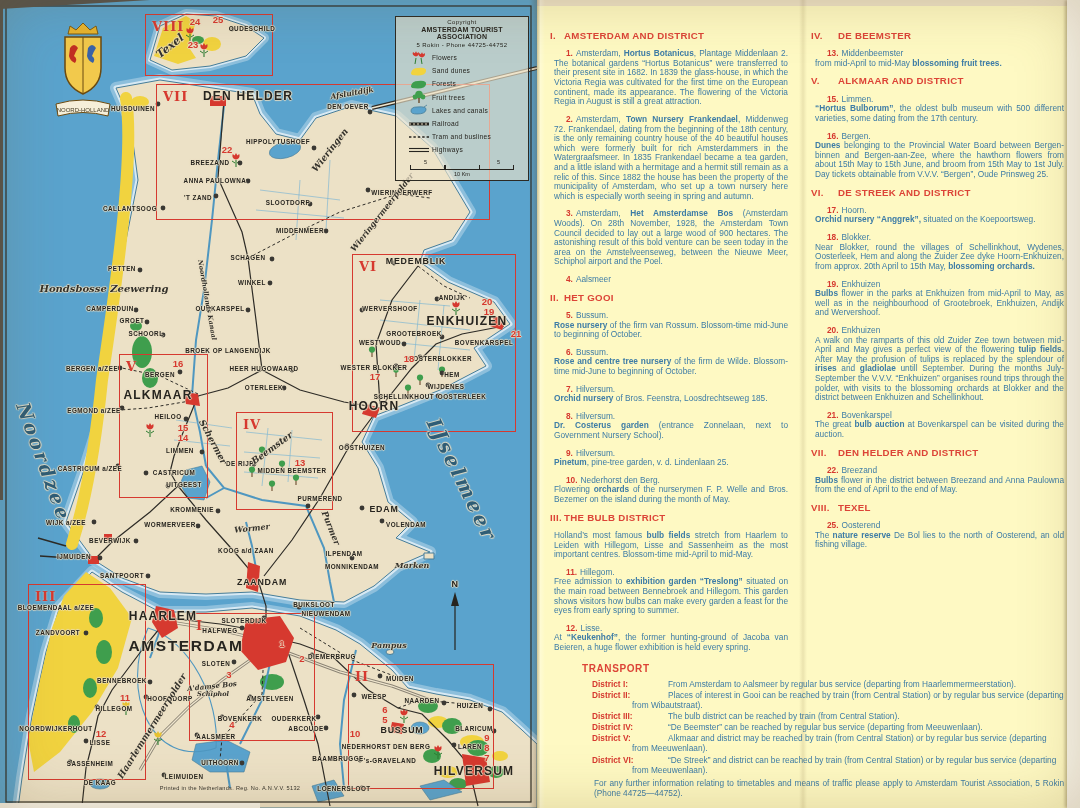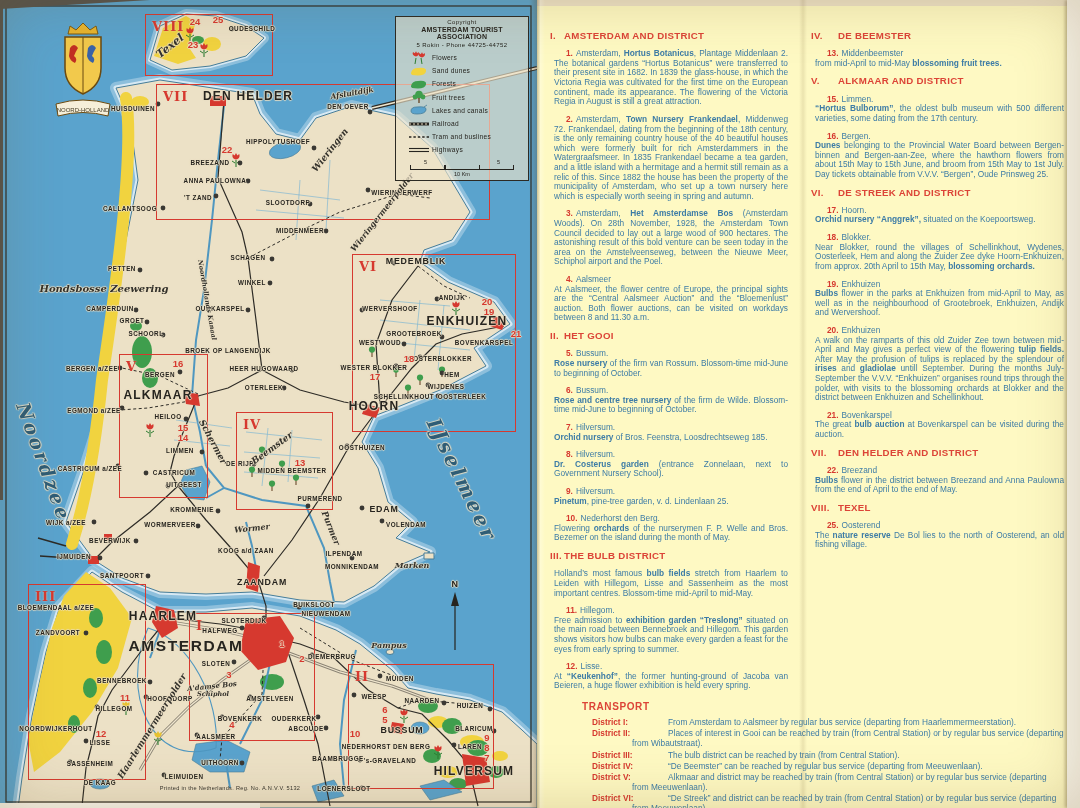--- a/index.html
+++ b/index.html
@@ -601,21 +601,21 @@
   </div>
 
   <div class="panel">
     <div class="panel-inner">
       <div class="cols">
         <div class="col col1" id="col-1">
             <div class="sec-h"><span class="rn">I.</span><span>AMSTERDAM AND DISTRICT</span></div>
             <p class="item"><span class="num">1.</span><span>Amsterdam, </span><span class="b">Hortus Botanicus</span><span>, Plantage Middenlaan 2. The botanical gardens “Hortus Botanicus” were transferred to their present site in 1682. In 1839 the glass-house, in which the Victoria Regia was cultivated for the first time on the European continent, made its appearance. The flowering of the Victoria Regia in August is still a great attraction.</span></p>
             <p class="item"><span class="num">2.</span><span>Amsterdam, </span><span class="b">Town Nursery Frankendael</span><span>, Middenweg 72. Frankendael, dating from the beginning of the 18th century, is the only remaining country house of the 40 beautiful houses which were formerly built for rich Amsterdammers in the Watergraafsmeer. In 1835 Frankendael became a tea garden, and a little island with a hermitage and a hermit still remain as a relic of this. Since 1882 the house has been the property of the municipality of Amsterdam, who set up a town nursery here which is especially worth seeing in spring and autumn.</span></p>
             <p class="item"><span class="num">3.</span><span>Amsterdam, </span><span class="b">Het Amsterdamse Bos</span><span> (Amsterdam Woods). On 28th November, 1928, the Amsterdam Town Council decided to lay out a large wood of 900 hectares. The astonishing result of this bold venture can be seen today in the area on the Amstelveenseweg, between the Nieuwe Meer, Schiphol airport and the Poel.</span></p>
-            <p class="item"><span class="num">4.</span><span>Aalsmeer</span><br><span>At Aalsmeer, the flower centre of Europe, the principal sights are the “Central Aalsmeer Auction” and the “Bloemenlust” auction. Both flower auctions, can be visited on workdays between 8 and 11.30 a.m.</span></p>
+            <p class="item"><span class="num">4.</span><span>Aalsmeer</span><br></p>
             <div class="sec-h"><span class="rn">II.</span><span>HET GOOI</span></div>
             <p class="item"><span class="num">5.</span><span>Bussum.</span><br><span class="b">Rose nursery</span><span> of the firm van Rossum. Blossom-time mid-June to beginning of October.</span></p>
             <p class="item"><span class="num">6.</span><span>Bussum.</span><br><span class="b">Rose and centre tree nursery</span><span> of the firm de Wilde. Blossom-time mid-June to beginning of October.</span></p>
             <p class="item"><span class="num">7.</span><span>Hilversum.</span><br><span class="b">Orchid nursery</span><span> of Bros. Feenstra, Loosdrechtseweg 185.</span></p>
             <p class="item"><span class="num">8.</span><span>Hilversum.</span><br><span class="b">Dr. Costerus garden</span><span> (entrance Zonnelaan, next to Government Nursery School).</span></p>
             <p class="item"><span class="num">9.</span><span>Hilversum.</span><br><span class="b">Pinetum</span><span>, pine-tree garden, v. d. Lindenlaan 25.</span></p>
             <p class="item"><span class="num">10.</span><span>Nederhorst den Berg.</span><br><span>Flowering </span><span class="b">orchards</span><span> of the nurserymen F. P. Welle and Bros. Bezemer on the island during the month of May.</span></p>
             <div class="sec-h"><span class="rn">III.</span><span>THE BULB DISTRICT</span></div>
             <p class="intro"><span>Holland’s most famous </span><span class="b">bulb fields</span><span> stretch from Haarlem to Leiden with Hillegom, Lisse and Sassenheim as the most important centres. Blossom-time mid-April to mid-May.</span></p>
             <p class="item"><span class="num">11.</span><span>Hillegom.</span><br><span>Free admission to </span><span class="b">exhibition garden “Treslong”</span><span> situated on the main road between Bennebroek and Hillegom. This garden shows visitors how bulbs can make every garden a feast for the eyes from early spring to summer.</span></p>

